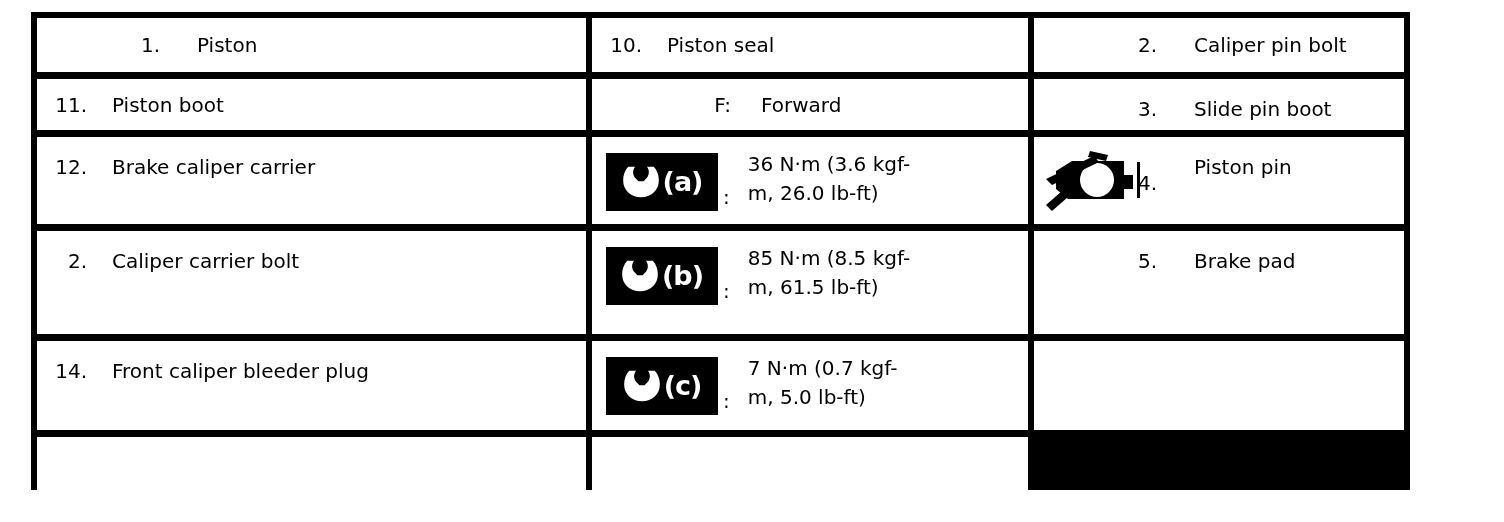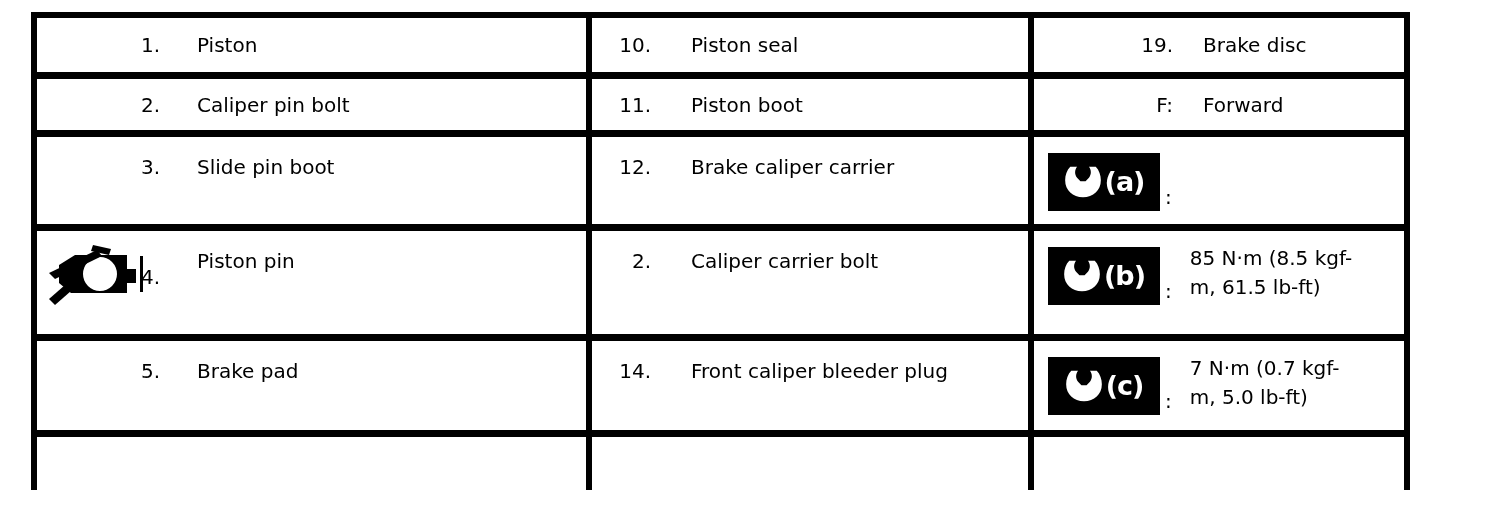--- a/index.html
+++ b/index.html
@@ -17,21 +17,21 @@
     gap:7px 6px;
     padding:6px 6px 0 6px;
   }
   .cell{
     background:#fff;display:flex;align-items:center;
     position:relative;overflow:hidden;line-height:1.4;
   }
   .cell.tall{align-items:flex-start;padding-top:16px;}
   .num{display:inline-block;text-align:right;flex:0 0 auto;white-space:nowrap;}
   .n1{width:123px;margin-right:37px;}
-  .n2{width:50px;margin-right:40px;padding-left:9px;}
+  .n2{width:50px;margin-right:25px;}
   .n3{width:139px;margin-right:30px;}
   .label{flex:0 1 auto;}
   .label-wrap{width:330px;line-height:29px;}
   .note{display:block;}
   .row4-cell .num{margin-top:16px;}
   .row4-cell{padding-top:14px;}
   .grease-icon{position:absolute;left:10px;top:10px;width:100px;height:64px;}
   .torque-cell{padding-left:14px;padding-top:13px;}
   .torque-box{
     width:112px;height:58px;background:#000;color:#fff;flex:0 0 auto;
@@ -47,24 +47,20 @@
 
 <div class="parts-table">
 
   <div class="cell">
     <span class="num n1">1.</span>
     <span class="label">Piston</span>
   </div>
   <div class="cell">
     <span class="num n2">10.</span>
     <span class="label">Piston seal</span>
-  </div>
-  <div class="cell">
-    <span class="num n3">19.</span>
-    <span class="label">Brake disc</span>
   </div>
 
   <div class="cell">
     <span class="num n1">2.</span>
     <span class="label">Caliper pin bolt</span>
   </div>
   <div class="cell">
     <span class="num n2">11.</span>
     <span class="label">Piston boot</span>
   </div>
@@ -82,20 +78,21 @@
     <span class="label">Brake caliper carrier</span>
   </div>
   <div class="cell tall torque-cell">
     <div class="torque-box">
       <svg class="wrench" viewBox="0 0 44 40">
         <path fill="#ffffff" d="M7,2 L15,2 C12,6 12,11 15,15 L19,19 L25,19 L29,15 C32,11 32,6 29,2 L37,2 C41,6 43,12 43,18 C43,30 34,38 22,38 C10,38 1,30 1,18 C1,12 3,6 7,2 Z"></path>
       </svg>
       <span class="torque-symbol">(a)</span>
     </div>
     <span class="torque-colon">:</span>
+    <div class="torque-text">36 N·m (3.6 kgf-m, 26.0 lb-ft)</div>
   </div>
 
   <div class="cell tall row4-cell">
     <span class="grease-icon">
       <svg viewBox="0 0 100 64" width="100" height="64">
         <path fill="#000" fill-rule="evenodd" d="M28,14 L80,14 L80,52 L24,52 L12,42 L12,24 Z M70,33 a17,17 0 1,1 -34,0 a17,17 0 1,1 34,0 Z"></path>
         <path fill="#000" d="M2,32 L50,9 L55,15 L8,38 Z"></path>
         <path fill="#000" d="M46,4 L64,8 L62,14 L44,10 Z"></path>
         <path fill="#000" d="M2,58 L18,44 L24,50 L8,64 Z"></path>
         <rect fill="#000" x="80" y="28" width="9" height="14"></rect>

